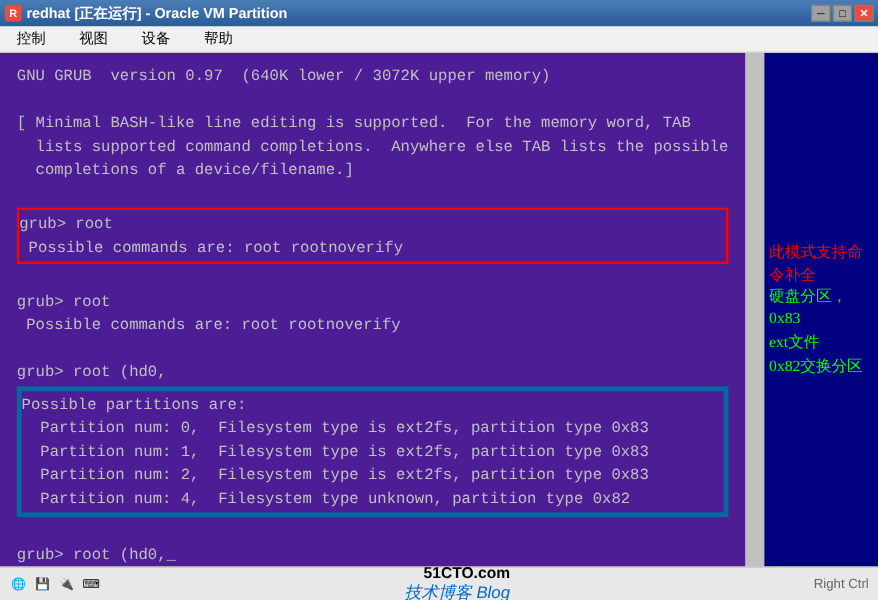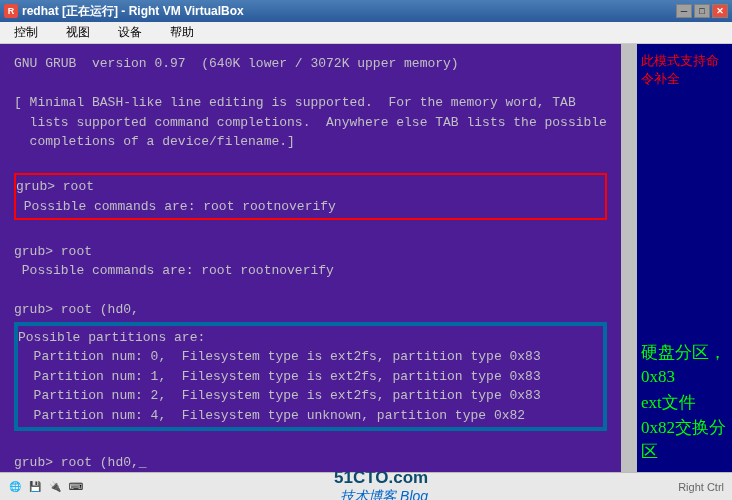--- a/index.html
+++ b/index.html
@@ -106,36 +106,36 @@
 
     .grub-prompt { color: #c0c0c0; }
 
     
     .side-annotations {
       width: 100px;
       background: #000080;
       padding: 8px 4px;
       display: flex;
       flex-direction: column;
-      justify-content: space-between;
+      justify-content: center;
       position: relative;
       margin-left: 16px;
     }
 
     .annotation-red {
       color: #ff0000;
       font-size: 13px;
       font-family: 'SimSun', serif;
       line-height: 1.4;
       text-align: left;
     }
 
     .annotation-green {
       color: #00ff00;
-      font-size: 17px;
+      font-size: 13px;
       font-family: 'SimSun', serif;
       line-height: 1.4;
       text-align: left;
     }
 
     
     .statusbar {
       background: #e8e8e8;
       height: 28px;
       display: flex;
@@ -153,22 +153,22 @@
     .status-icon {
       width: 16px;
       height: 16px;
       border-radius: 2px;
       display: flex;
       align-items: center;
       justify-content: center;
       font-size: 10px;
     }
     .watermark {
-      color: #0c4a6e;
-      font-size: 17px;
+      color: #000000;
+      font-size: 13px;
       font-weight: bold;
       font-family: Arial;
     }
     .watermark-sub {
       color: #0066cc;
       font-size: 14px;
       font-style: italic;
     }
 
     .logo-area {
@@ -176,21 +176,21 @@
       flex-direction: column;
       align-items: flex-end;
     }
   </style>
 </head>
 <body>
 
 <div class="titlebar">
   <div class="titlebar-left">
     <div class="titlebar-icon">R</div>
-    <span>redhat [正在运行] - Right VM VirtualBox</span>
+    <span>redhat [正在运行] - Oracle VM Partition</span>
   </div>
   <div class="titlebar-controls">
     <div class="titlebar-btn">─</div>
     <div class="titlebar-btn">□</div>
     <div class="titlebar-btn close">✕</div>
   </div>
 </div>
 
 <div class="menubar">
   <span class="menubar-item">控制</span>

